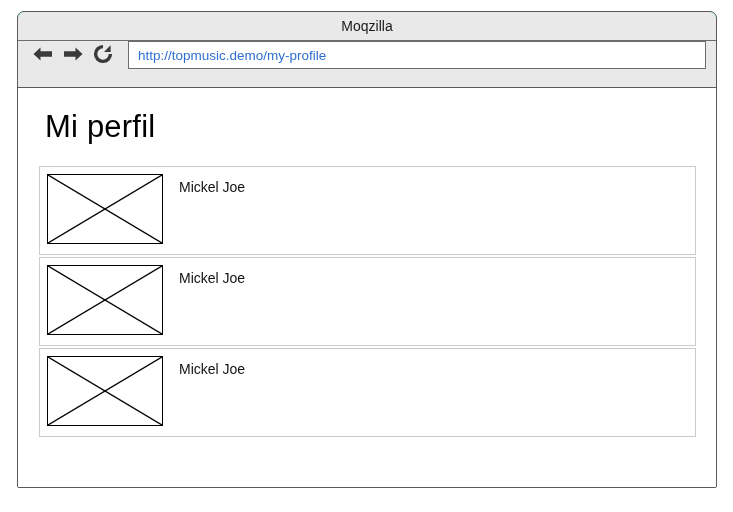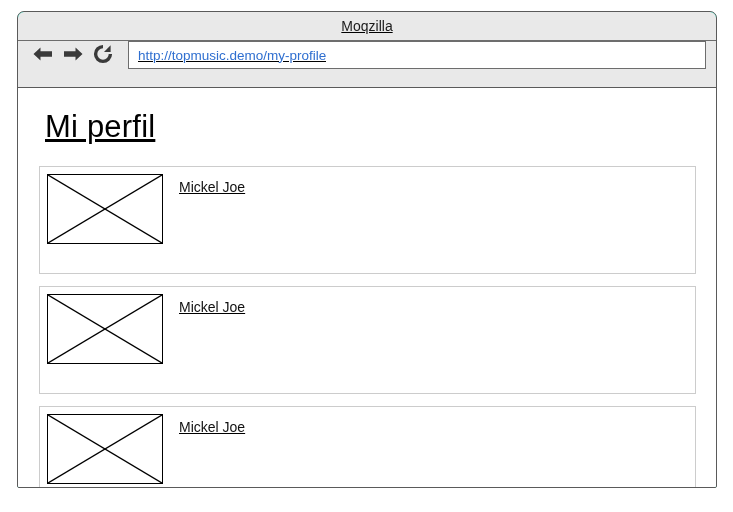--- a/index.html
+++ b/index.html
@@ -17,21 +17,20 @@
     position: absolute;
     left: 17px;
     top: 11px;
     width: 700px;
     height: 477px;
     box-sizing: border-box;
     border: 1px solid #5a5a5a;
     border-radius: 7px 7px 2px 2px;
     background: #5eead4;
     overflow: hidden;
-    text-decoration: underline;
   }
 
   .chrome {
     background: #e9e9e9;
     border-bottom: 1px solid #5a5a5a;
     border-radius: 6px 6px 0 0;
   }
 
   .titlebar {
     height: 28px;
@@ -103,22 +102,22 @@
   }
 
   .card-list {
     margin: 21px 20px 0 21px;
   }
 
   .card {
     border: 1px solid #cccccc;
     background: #ffffff;
     box-sizing: border-box;
-    height: 108px;
-    margin-bottom: 12px;
+    height: 89px;
+    margin-bottom: 2px;
     display: flex;
     align-items: flex-start;
     padding: 7px 0 0 7px;
   }
 
   
   .img-placeholder {
     width: 116px;
     height: 70px;
     flex: 0 0 auto;

